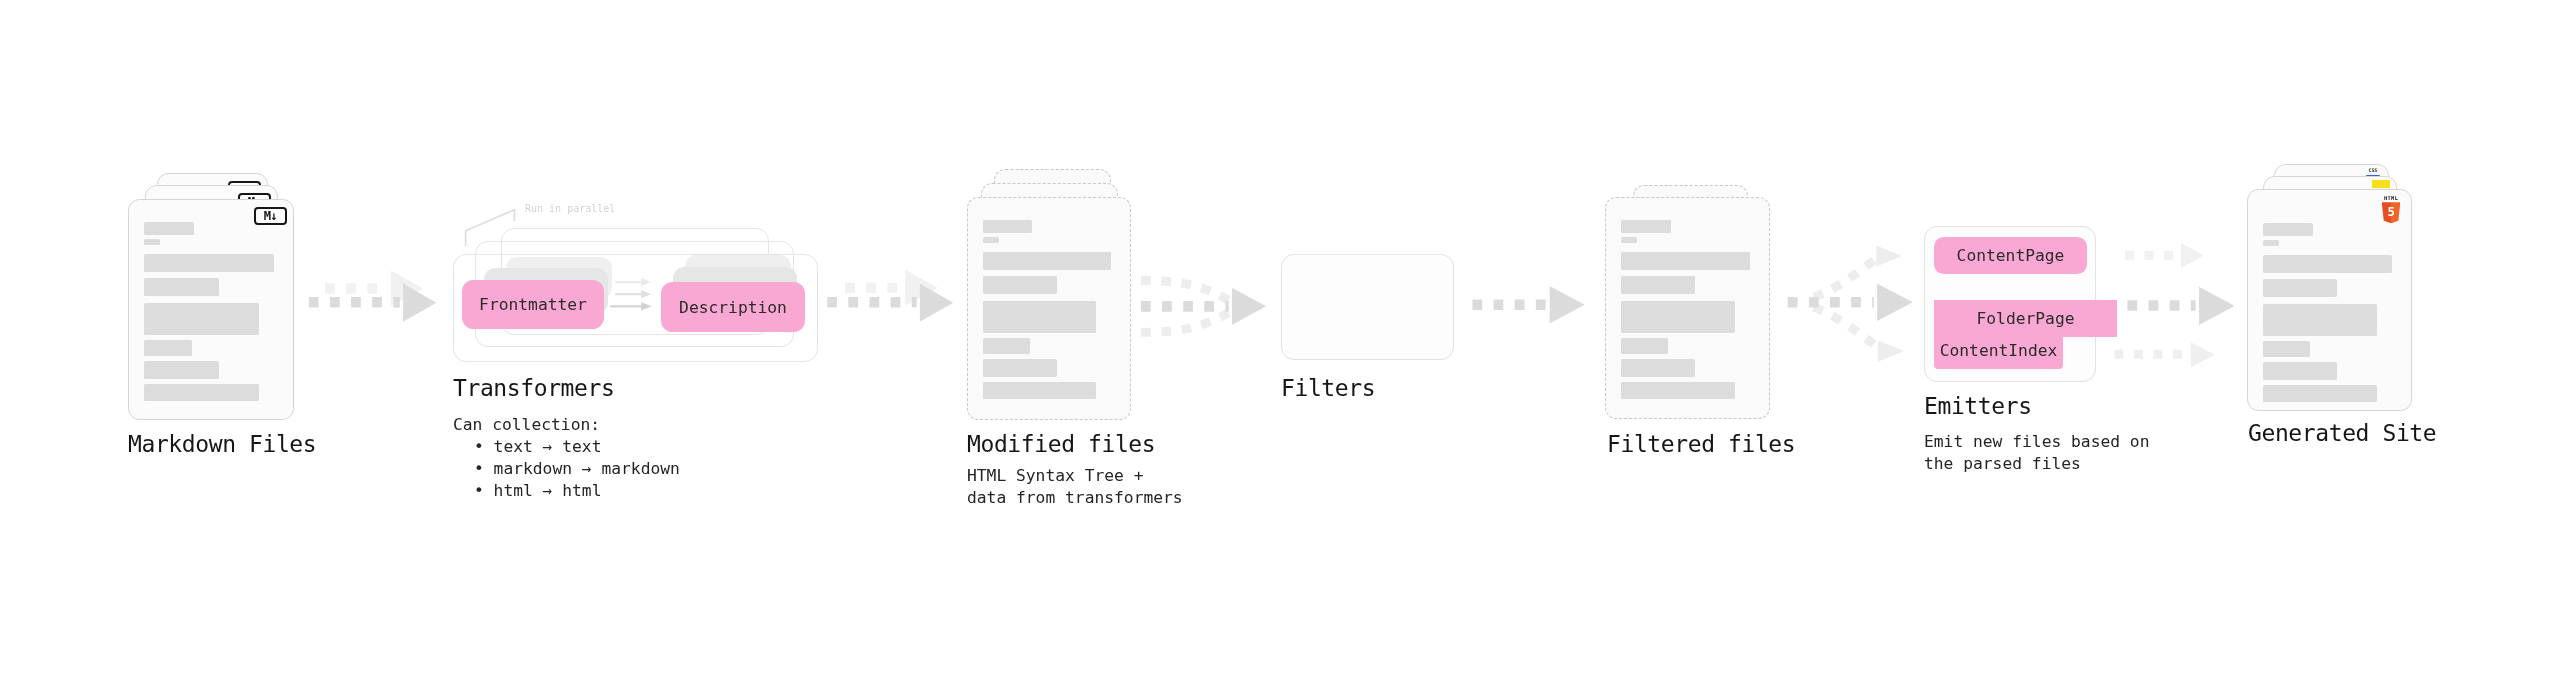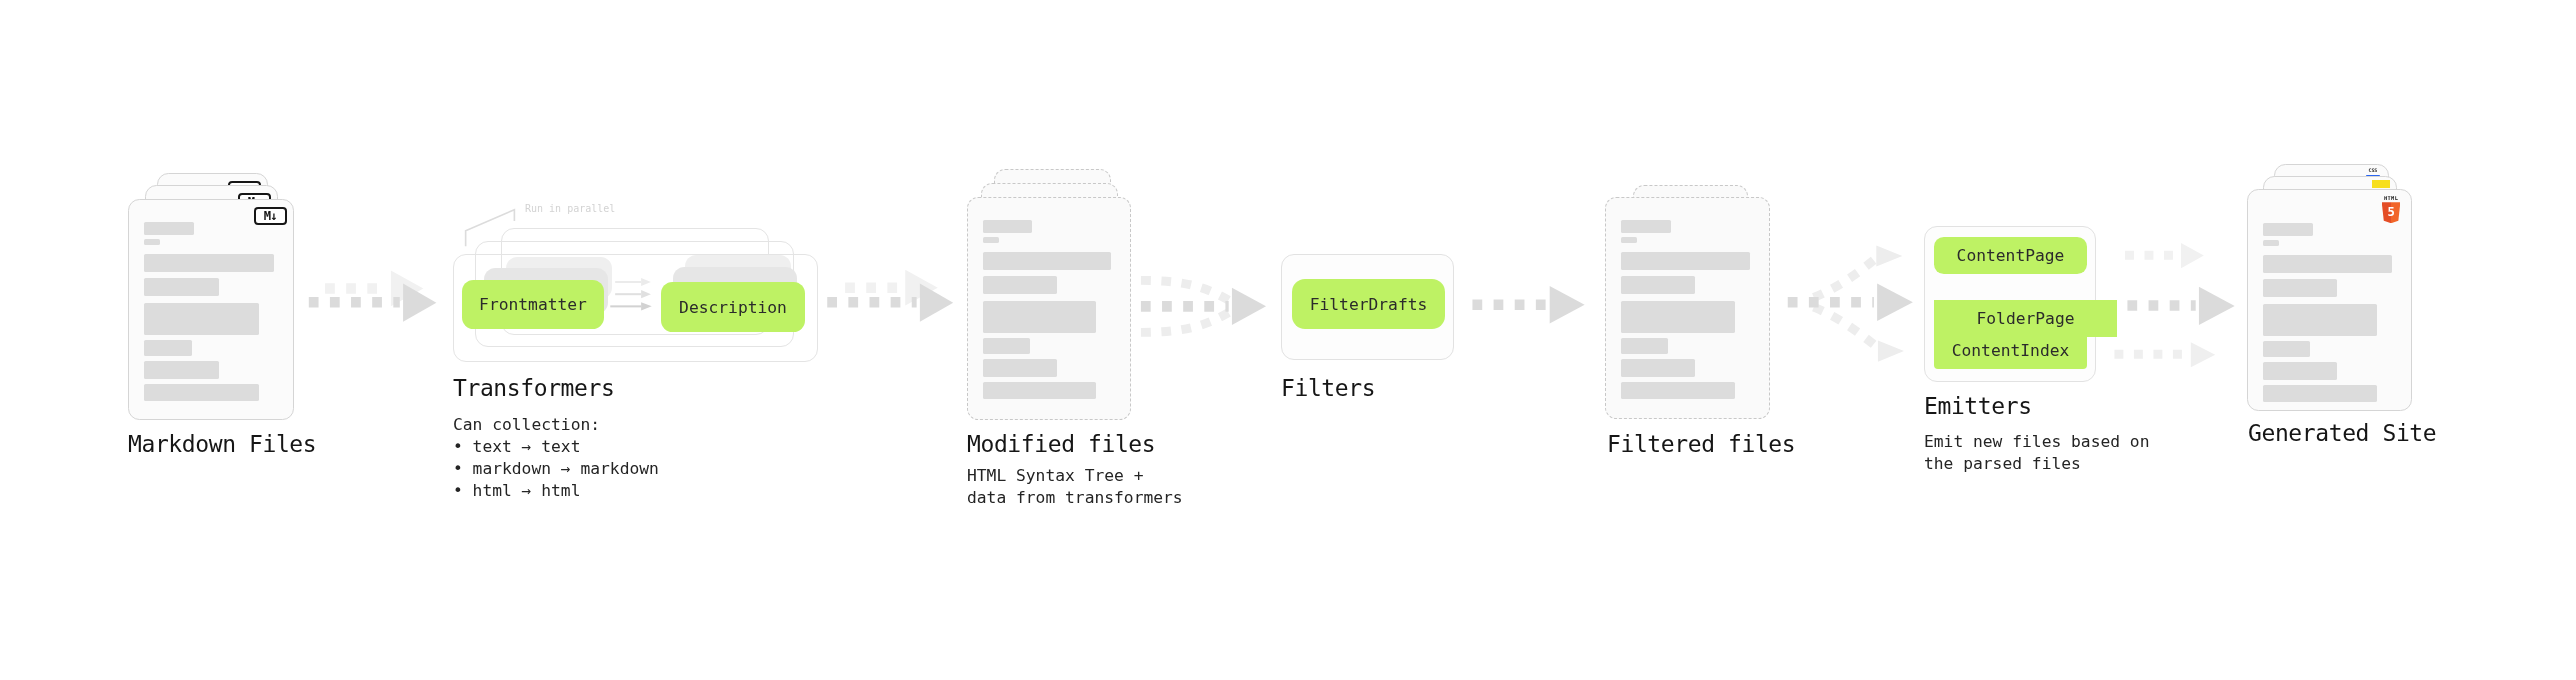--- a/index.html
+++ b/index.html
@@ -40,30 +40,30 @@
   .html5-logo{position:absolute;top:4.9px;right:10.6px;width:18.7px;text-align:center}
   .html5-logo .html-txt{font-size:5.3px;font-weight:bold;color:#111;line-height:6.5px;letter-spacing:0.4px}
   .html5-logo .shield{width:18.7px;height:21px;margin-top:0.8px;
     background:linear-gradient(90deg,var(--html5_orange) 50%,var(--html5_orange_light) 50%);
     clip-path:polygon(0 0,100% 0,89% 88%,50% 100%,11% 88%);
     color:#fff;font-size:12.2px;font-weight:bold;line-height:20.3px;text-align:center}
 
   
   .frame{position:absolute;border:1.6px solid #E4E4E4;border-radius:13px;background:transparent}
   .panel{position:absolute;border:1.6px solid #E2E2E2;border-radius:13px;background:#FDFDFD}
-  .pill{position:absolute;background:#bef264;border-radius:11.4px;display:flex;align-items:center;
+  .pill{position:absolute;background:#f9a8d4;border-radius:11.4px;display:flex;align-items:center;
     justify-content:center;font-size:16.3px;color:#2b2b2b}
   .ghost1{background:#E6E6E6}
   .ghost2{background:#EFEFEF}
 
   
   .stage-title{position:absolute;font-size:23px;font-weight:500;color:#161616;letter-spacing:-0.4px;white-space:nowrap}
   .stage-desc{position:absolute;font-size:16.3px;line-height:22px;color:#242424;white-space:nowrap}
   .annotation{position:absolute;font-size:10px;color:#D3D3D3;white-space:nowrap}
-  .bullets{margin-left:0}
+  .bullets{margin-left:21px}
 </style>
 </head>
 <body>
 
 <div class="canvas">
 
   <svg class="arrows" width="2576" height="681" viewBox="0 0 3170 838">
 
     <g>
       <line x1="400" y1="355" x2="478" y2="355" stroke="#F1F1F1" stroke-width="13" stroke-dasharray="12 14"></line>
@@ -179,42 +179,41 @@
       <div class="bar b8"></div>
     </div>
   </div>
   <div class="stage-title" style="left:967px;top:431px">Modified files</div>
   <div class="stage-desc" style="left:967px;top:465px">
     <div>HTML Syntax Tree +</div>
     <div>data from transformers</div>
   </div>
 
   <div class="panel" style="left:1281px;top:254px;width:173px;height:106px"></div>
-  <div class="pill" style="left:1292px;top:279px;width:153px;height:50px;border-radius:13px">FilterDrafts</div>
   <div class="stage-title" style="left:1281px;top:375px">Filters</div>
 
   <div class="card dashed" style="left:1633px;top:185px;width:115px;height:49px"></div>
   <div class="card dashed" style="left:1605px;top:197px;width:165px;height:222px">
     <div class="bars">
       <div class="bar b1"></div>
       <div class="bar b2"></div>
       <div class="bar b3"></div>
       <div class="bar b4"></div>
       <div class="bar b5"></div>
       <div class="bar b6"></div>
       <div class="bar b7"></div>
       <div class="bar b8"></div>
     </div>
   </div>
   <div class="stage-title" style="left:1607px;top:431px">Filtered files</div>
 
   <div class="panel" style="left:1924px;top:226px;width:172px;height:156px"></div>
   <div class="pill" style="left:1934px;top:237px;width:153px;height:37px;border-radius:9.8px">ContentPage</div>
   <div class="pill" style="left:1934px;top:300px;width:183px;height:37px;border-radius:0">FolderPage</div>
-  <div class="pill" style="left:1934px;top:332px;width:153px;height:37px;border-radius:4px">ContentIndex</div>
+  <div class="pill" style="left:1934px;top:332px;width:129px;height:37px;border-radius:4px">ContentIndex</div>
   <div class="stage-title" style="left:1924px;top:393px">Emitters</div>
   <div class="stage-desc" style="left:1924px;top:431px">
     <div>Emit new files based on</div>
     <div>the parsed files</div>
   </div>
 
   <div class="card" style="left:2274px;top:164px;width:115px;height:37px">
     <div class="css-badge">
       <div class="css-txt">CSS</div>
       <div class="css-bar"></div>

